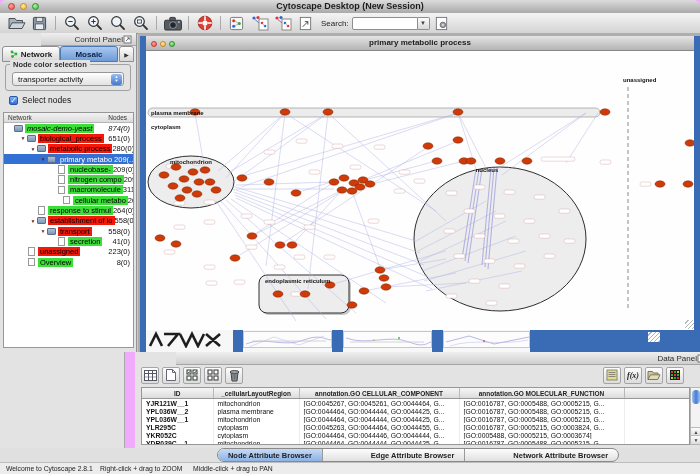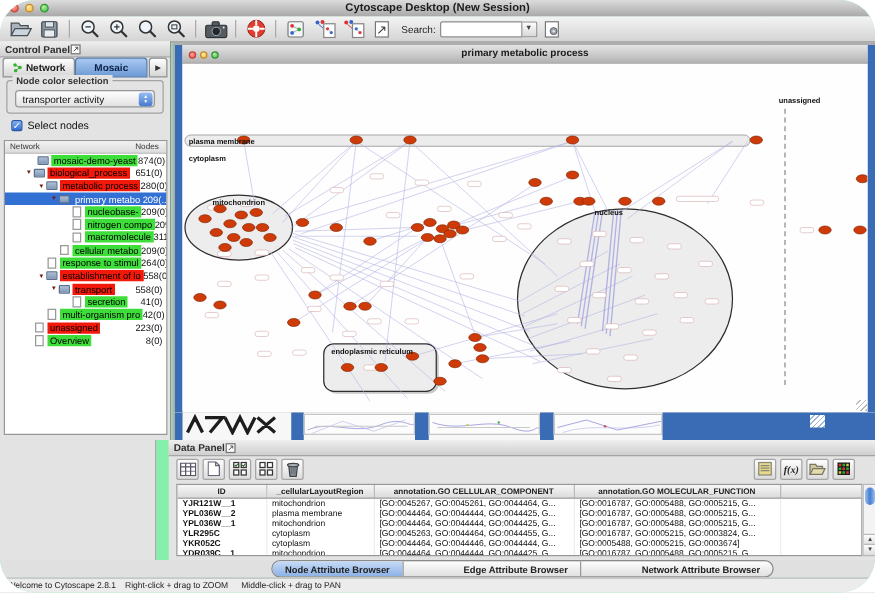--- a/index.html
+++ b/index.html
@@ -1,33 +1,33 @@
 <!DOCTYPE html>
 <html><head>
 <meta charset="utf-8">
 <style>
   html,body{margin:0;padding:0;background:#fff;font-family:"Liberation Sans",sans-serif;}
-  .app{position:relative;width:700px;height:474px;background:#86efac;overflow:hidden;font-family:"Liberation Sans",sans-serif;border-radius:28px;}
+  .app{position:relative;width:700px;height:474px;background:#f0abfc;overflow:hidden;font-family:"Liberation Sans",sans-serif;}
   
   .titlebar{position:absolute;left:0;top:0;width:700px;height:13px;background:linear-gradient(#dcdcdc,#a9a9a9);border-bottom:1px solid #6f6f6f;border-radius:6px 6px 0 0;}
   .tl{position:absolute;top:3px;width:7px;height:7px;border-radius:50%;box-sizing:border-box;}
   .tl-red{left:8px;background:radial-gradient(circle at 35% 30%,#ffa59d,#ee4f44);border:1px solid #c33b31;}
   .tl-yellow{left:20px;background:radial-gradient(circle at 35% 30%,#ffe9a8,#f5b52e);border:1px solid #c28b1e;}
   .tl-green{left:32px;background:radial-gradient(circle at 35% 30%,#b8f0a8,#35c03a);border:1px solid #28922c;}
   .title-text{position:absolute;left:0;right:0;top:1px;text-align:center;font-size:9px;font-weight:bold;color:#1c1c1c;}
   
   .toolbar{position:absolute;left:0;top:13px;width:700px;height:21px;background:linear-gradient(#f4f4f4,#d4d4d4);border-bottom:1px solid #949494;display:flex;align-items:center;box-sizing:border-box;padding-left:5px;}
   .tb-icon{width:21px;height:18px;display:flex;align-items:center;justify-content:center;margin:0 1px;}
   .tb-sep{width:1px;height:14px;background:#aaa;margin:0 4px;}
   .search-label{font-size:8px;color:#1c1c1c;margin:0 3px 0 4px;}
   .search-field{width:60px;height:11px;background:#fff;border:1px solid #8f8f8f;border-radius:2px 0 0 2px;font-size:8px;padding:0 2px;outline:none;}
   .search-arrow{width:12px;height:13px;box-sizing:border-box;border:1px solid #8f8f8f;border-left:none;border-radius:0 2px 2px 0;background:linear-gradient(#fdfdfd,#d8d8d8);font-size:6px;color:#444;display:flex;align-items:center;justify-content:center;}
   
   .control-panel{position:absolute;left:0;top:33px;width:137px;height:319px;background:#e3e3e3;border-right:1px solid #949494;box-sizing:border-box;}
-  .panel-header{height:12px;background:linear-gradient(#efefef,#cfcfcf);border-bottom:1px solid #a5a5a5;display:flex;align-items:center;justify-content:flex-start;padding:0 4px;font-size:8px;font-weight:bold;color:#2e2e2e;}
+  .panel-header{height:12px;background:linear-gradient(#efefef,#cfcfcf);border-bottom:1px solid #a5a5a5;display:flex;align-items:center;justify-content:flex-end;padding:0 4px;font-size:8px;font-weight:normal;color:#2e2e2e;margin-left:41px;}
   .cp-tabs{position:absolute;left:2px;top:14px;right:2px;height:15px;display:flex;align-items:flex-end;}
   .cp-tab{flex:1;height:14px;display:flex;align-items:center;justify-content:center;gap:3px;font-size:8px;font-weight:bold;color:#1c1c1c;background:linear-gradient(#fefefe,#d6d6d6);border:1px solid #8f8f8f;border-radius:3px 3px 0 0;}
   .cp-tab.selected{background:linear-gradient(#a9c8f0,#6d9ad6);border-color:#4d79af;color:#0a224a;}
   .cp-tab-more{width:13px;height:14px;margin-left:1px;display:flex;align-items:center;justify-content:center;background:linear-gradient(#fefefe,#d6d6d6);border:1px solid #8f8f8f;border-radius:3px 3px 0 0;font-size:6px;color:#333;}
   .groupbox{position:absolute;left:5px;top:31px;width:126px;height:27px;border:1px solid #a2a2a2;border-radius:3px;box-sizing:border-box;}
   .groupbox-title{position:absolute;top:-5px;left:4px;background:#e3e3e3;padding:0 3px;font-size:7.5px;font-weight:bold;color:#333;}
   .dropdown{position:absolute;left:6px;top:7px;right:6px;height:14px;background:linear-gradient(#ffffff,#e2e2e2);border:1px solid #979797;border-radius:3px;display:flex;align-items:center;box-sizing:border-box;}
   .dropdown-text{flex:1;font-size:8px;color:#111;padding-left:5px;white-space:nowrap;overflow:hidden;}
   .dropdown-stepper{width:11px;height:11px;margin-right:1px;border-radius:2.5px;background:linear-gradient(#97bdf2,#4679cd);color:#fff;font-size:4px;line-height:4.5px;display:flex;flex-direction:column;align-items:center;justify-content:center;}
   .checkbox-row{position:absolute;left:9px;top:62px;display:flex;align-items:center;gap:4px;}
@@ -252,21 +252,21 @@
     <div class="checkbox-row">
       <span class="checkbox">✓</span>
       <span class="checkbox-label">Select nodes</span>
     </div>
     <div class="tree">
       <div class="tree-header">
         <span>Network</span>
         <span>Nodes</span>
       </div>
       <div>
-          <div class="trow" style="padding-left: 18px;">
+          <div class="trow" style="padding-left: 2px; font-style: italic;">
             <span class="texp"></span>
             <span class="ticon folder"></span>
             <span class="tlabel bg-green">mosaic-demo-yeast</span>
             <span class="tcount">874(0)</span>
           </div>
           <div class="trow" style="padding-left: 15px;">
             <span class="texp">▼</span>
             <span class="ticon folder"></span>
             <span class="tlabel bg-red">biological_process</span>
             <span class="tcount">651(0)</span>
@@ -294,21 +294,21 @@
             <span class="ticon file"></span>
             <span class="tlabel bg-green">nitrogen compo</span>
             <span class="tcount">209(0)</span>
           </div>
           <div class="trow" style="padding-left: 45px;">
             <span class="texp"></span>
             <span class="ticon file"></span>
             <span class="tlabel bg-green">macromolecule</span>
             <span class="tcount">311(0)</span>
           </div>
-          <div class="trow" style="padding-left: 35px;">
+          <div class="trow" style="padding-left: 50px;">
             <span class="texp"></span>
             <span class="ticon file"></span>
             <span class="tlabel bg-green">cellular metabo</span>
             <span class="tcount">209(0)</span>
           </div>
           <div class="trow" style="padding-left: 25px;">
             <span class="texp"></span>
             <span class="ticon file"></span>
             <span class="tlabel bg-green">response to stimul</span>
             <span class="tcount">264(0)</span>
@@ -323,26 +323,20 @@
             <span class="texp">▼</span>
             <span class="ticon folder"></span>
             <span class="tlabel bg-red">transport</span>
             <span class="tcount">558(0)</span>
           </div>
           <div class="trow" style="padding-left: 45px;">
             <span class="texp"></span>
             <span class="ticon file"></span>
             <span class="tlabel bg-green">secretion</span>
             <span class="tcount">41(0)</span>
-          </div>
-          <div class="trow" style="padding-left: 25px;">
-            <span class="texp"></span>
-            <span class="ticon file"></span>
-            <span class="tlabel bg-green">multi-organism pro</span>
-            <span class="tcount">42(0)</span>
           </div>
           <div class="trow" style="padding-left: 15px;">
             <span class="texp"></span>
             <span class="ticon file"></span>
             <span class="tlabel bg-red">unassigned</span>
             <span class="tcount">223(0)</span>
           </div>
           <div class="trow" style="padding-left: 15px;">
             <span class="texp"></span>
             <span class="ticon file"></span>

